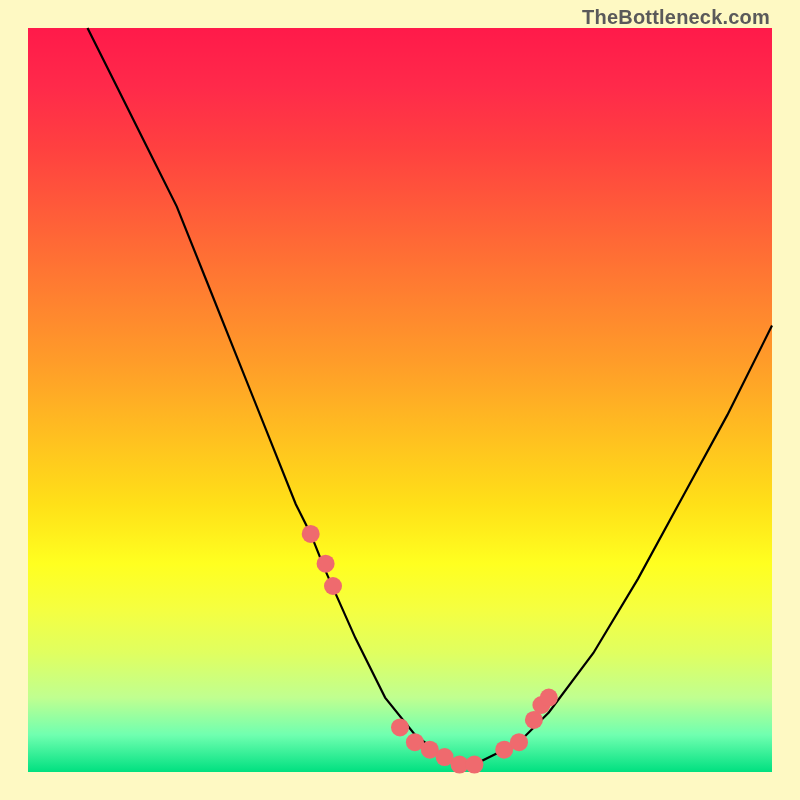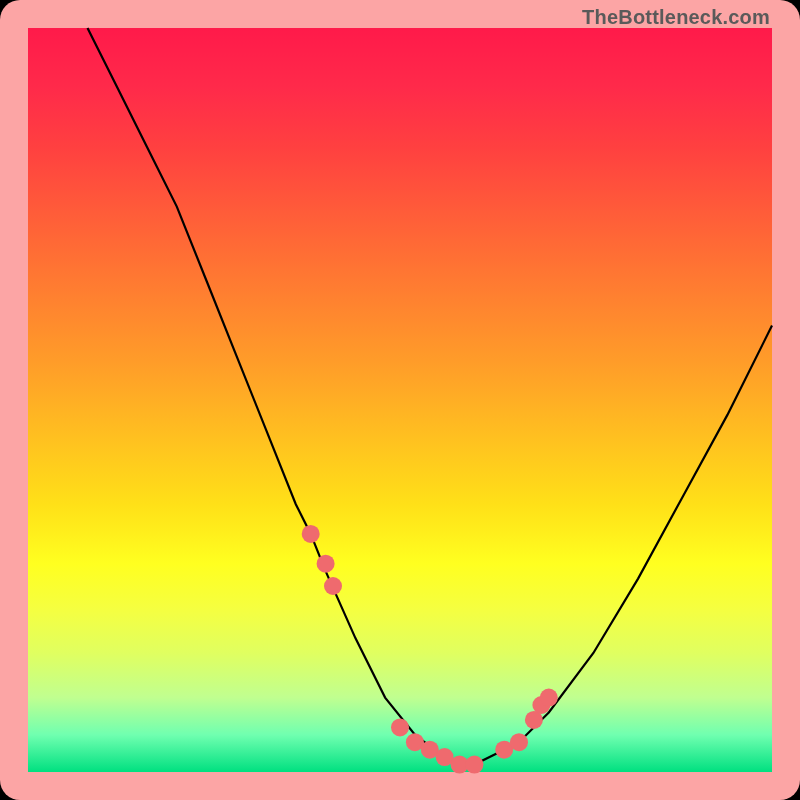--- a/index.html
+++ b/index.html
@@ -1,17 +1,17 @@
 <!DOCTYPE html>
 <html><head>
 <meta charset="utf-8">
 <style>
   * { margin: 0; padding: 0; box-sizing: border-box; }
   html, body { width: 800px; height: 800px; overflow: hidden; background: #000; }
-  .wrapper { position: relative; width: 800px; height: 800px; background: #fca5a5; border-radius: 20px; }
+  .wrapper { position: relative; width: 800px; height: 800px; background: #fef9c3; }
   .plot-area {
     position: absolute;
     left: 28px;
     top: 28px;
     width: 744px;
     height: 744px;
     background: linear-gradient(to bottom,
       #ff1a4a 0%,
       #ff2a4a 8%,
       #ff4040 16%,

